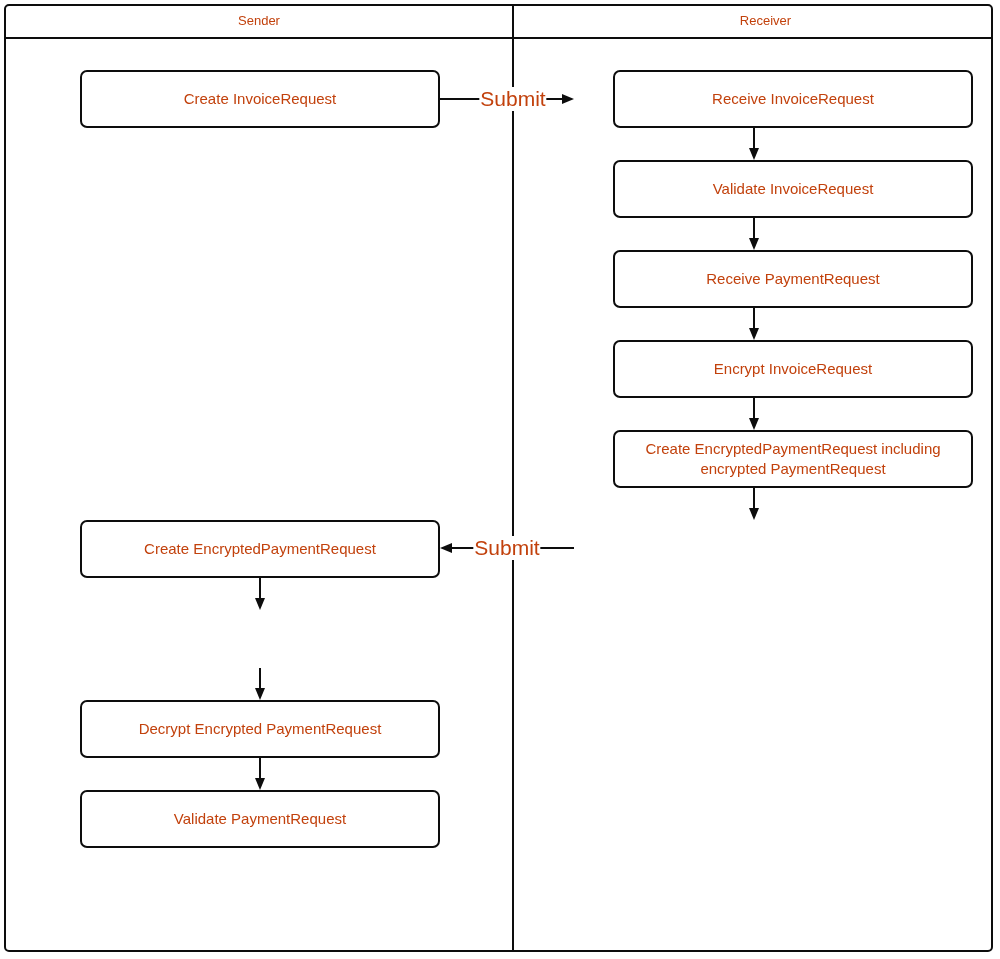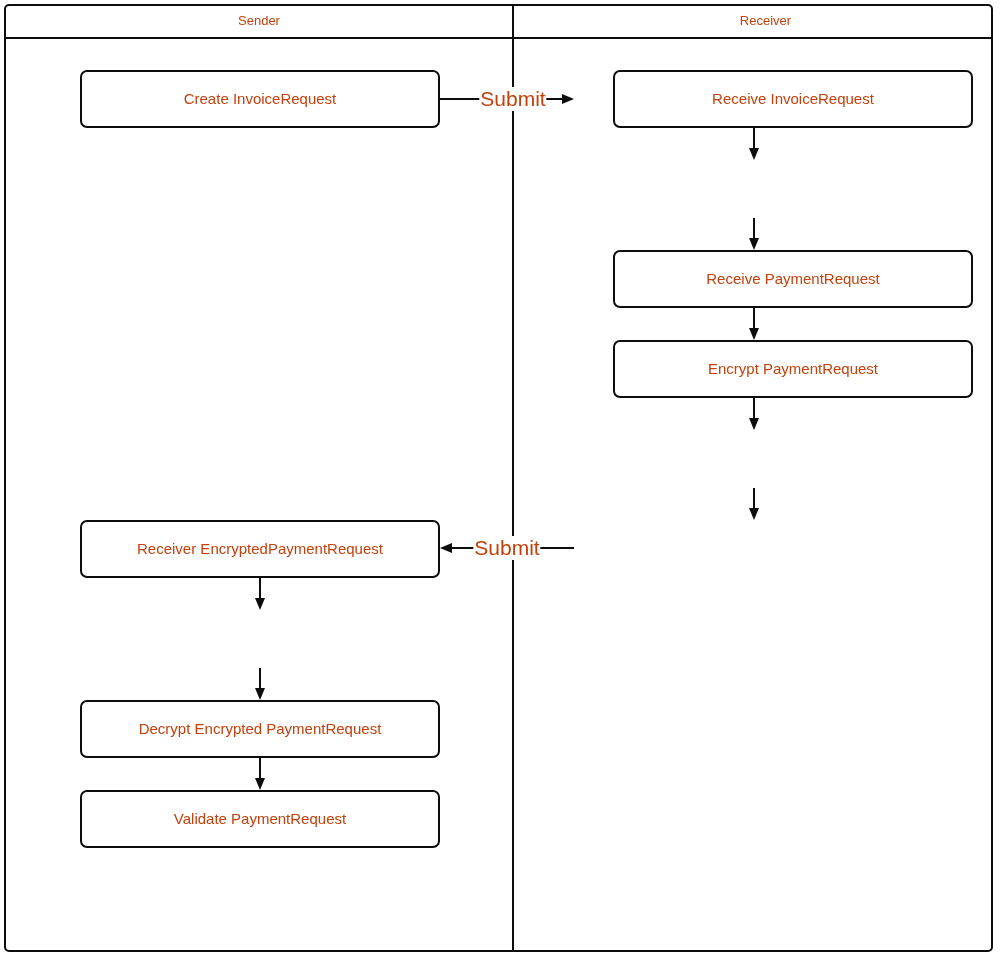--- a/index.html
+++ b/index.html
@@ -129,24 +129,26 @@
       <line x1="260" y1="668" x2="260" y2="689"></line>
       <polygon points="260,700 255,688 265,688"></polygon>
     </g>
     <g>
       <line x1="260" y1="758" x2="260" y2="779"></line>
       <polygon points="260,790 255,778 265,778"></polygon>
     </g>
   </svg>
 
   <div class="node sender-lane" style="top:70px">Create InvoiceRequest</div>
-  <div class="node sender-lane" style="top:520px">Receiver EncryptedPaymentRequest</div>
+  <div class="node sender-lane" style="top:520px">Create EncryptedPaymentRequest</div>
   <div class="node sender-lane" style="top:790px">Validate PaymentRequest</div>
   <div class="node sender-lane" style="top:700px">Decrypt Encrypted PaymentRequest</div>
 
   <div class="node receiver-lane" style="top:70px">Receive InvoiceRequest</div>
+  <div class="node receiver-lane" style="top:160px">Validate InvoiceRequest</div>
   <div class="node receiver-lane" style="top:250px">Receive PaymentRequest</div>
-  <div class="node receiver-lane" style="top:340px">Encrypt PaymentRequest</div>
+  <div class="node receiver-lane" style="top:340px">Encrypt InvoiceRequest</div>
+  <div class="node receiver-lane" style="top:430px">Create EncryptedPaymentRequest including encrypted PaymentRequest</div>
 
   <div class="edge-label" style="left:513px; top:99px">Submit</div>
   <div class="edge-label" style="left:507px; top:548px">Submit</div>
 
 </div>
 
 </body></html>

